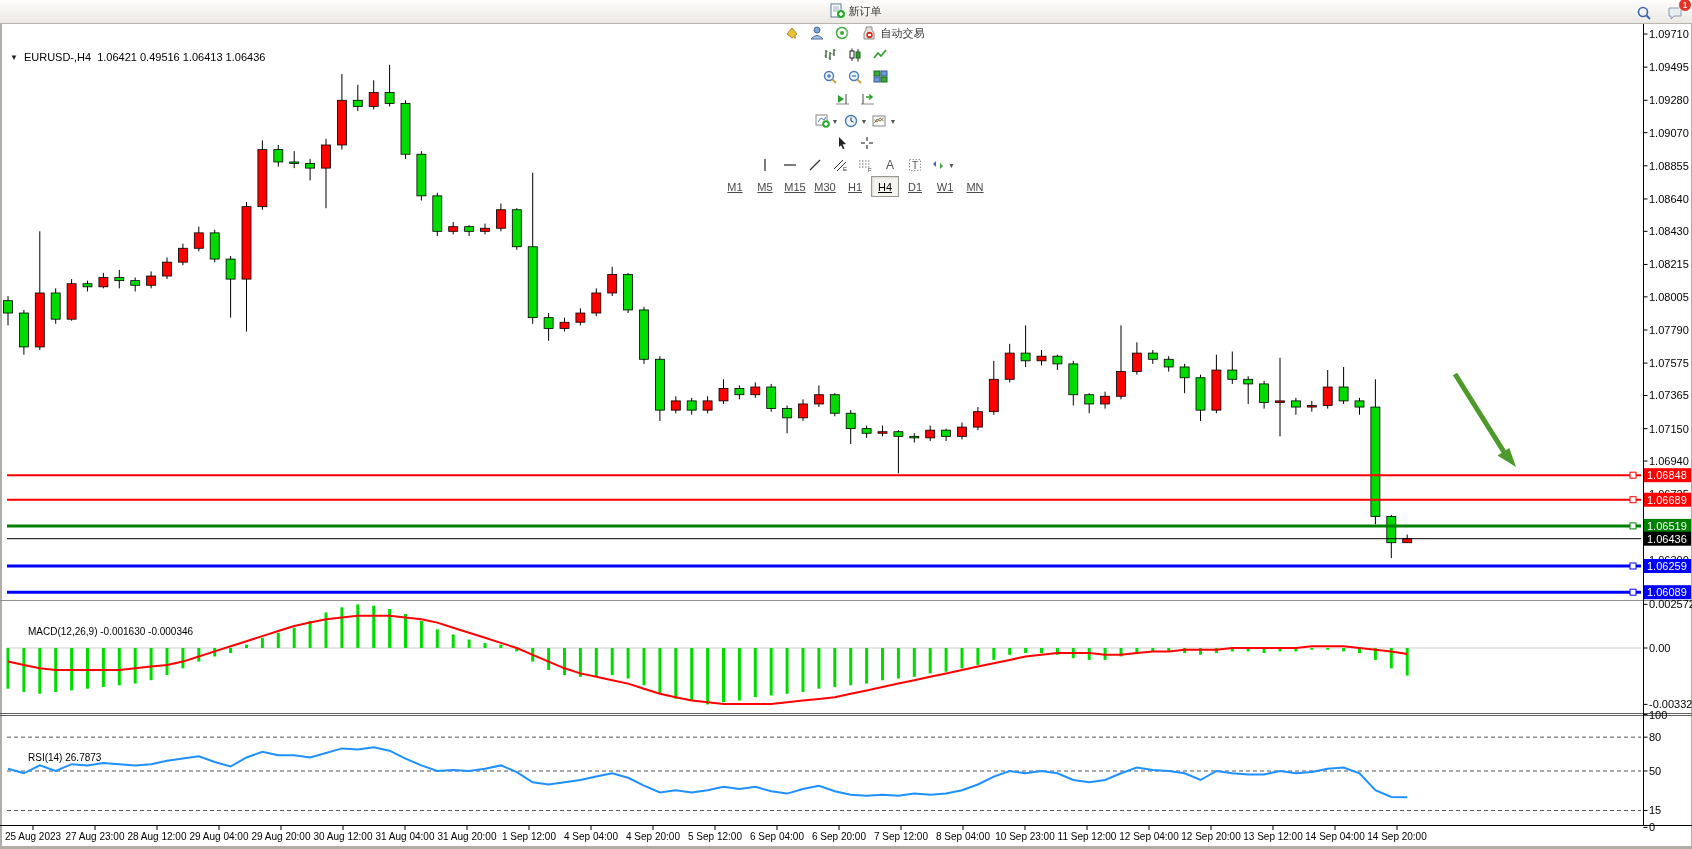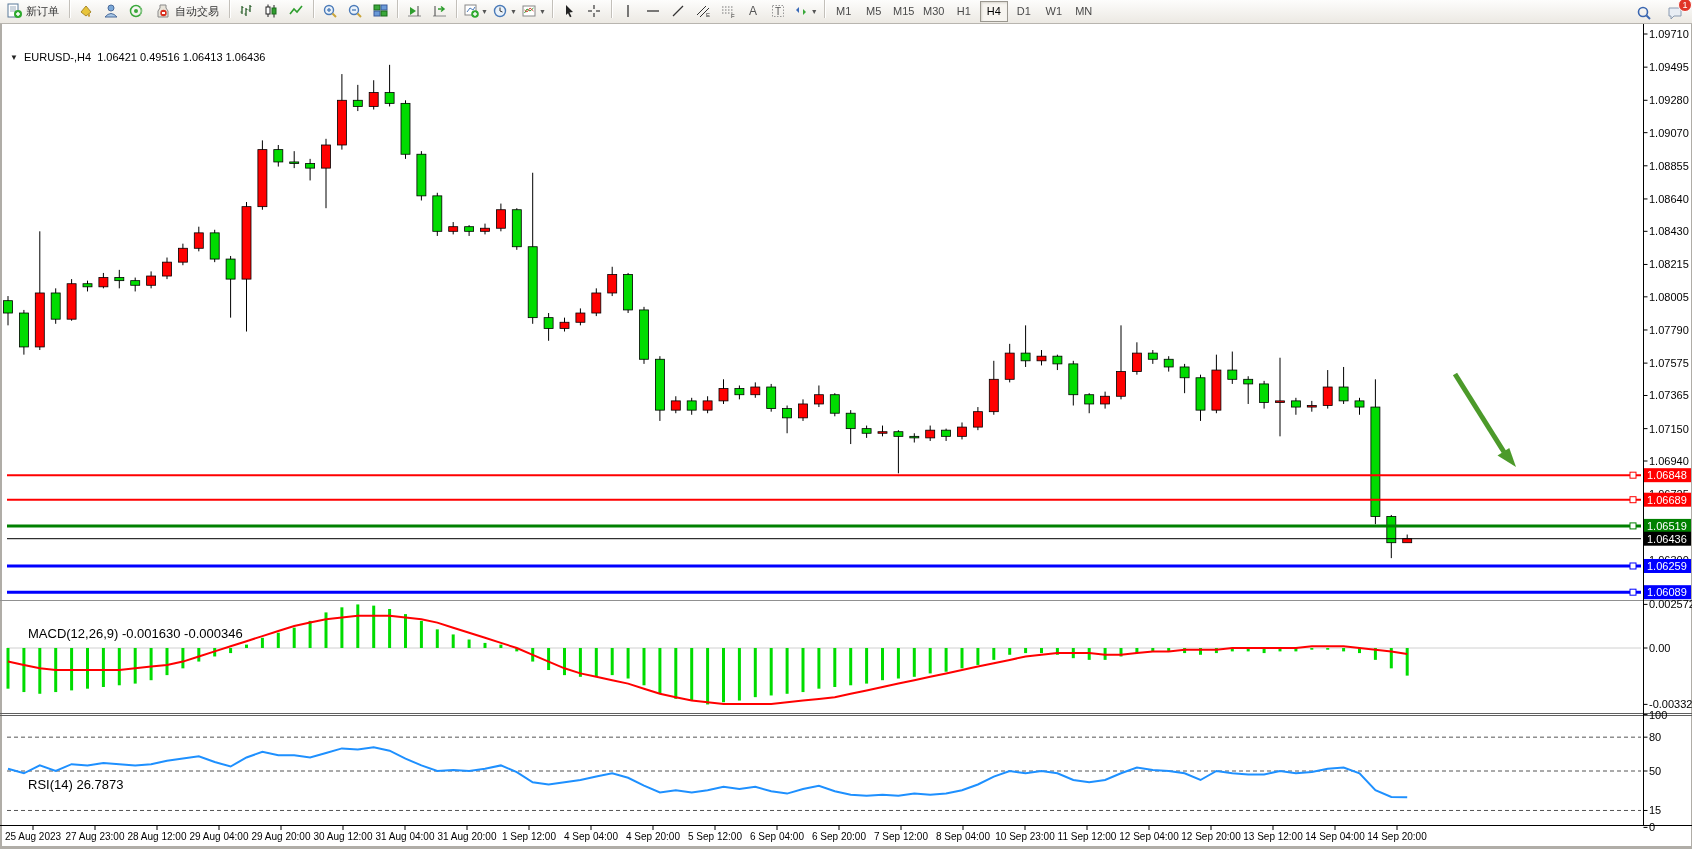--- a/index.html
+++ b/index.html
@@ -1,41 +1,41 @@
 <!DOCTYPE html>
 <html><head>
 <meta charset="utf-8">
 <style>
   html,body{margin:0;padding:0;width:1692px;height:849px;overflow:hidden;
     font-family:"Liberation Sans",sans-serif;background:#f0efed;}
   
   .toolbar{position:absolute;top:0;left:0;width:1692px;height:24px;
     background:linear-gradient(#fdfdfc,#ece9e3);border-bottom:1px solid #b8b5af;
-    display:flex;padding-left:0;box-sizing:border-box;z-index:30;}
+    display:flex;align-items:center;padding-left:18px;box-sizing:border-box;z-index:30;flex-direction:column;}
   .tb-group{display:flex;align-items:center;height:22px;}
   .tb-sep{width:1px;height:18px;background:#c3c0ba;margin:0 4px;box-shadow:1px 0 0 #fff;}
   .tb-btn{display:flex;align-items:center;justify-content:center;min-width:21px;height:21px;
     border:1px solid transparent;border-radius:2px;margin:0 1px;cursor:default;font-size:11px;color:#333;}
   .tb-btn.labeled{padding:0 4px;gap:3px;}
   .tb-btn .car{font-size:7px;color:#555;margin-left:1px;}
   .tf-btn{min-width:26px;height:19px;display:flex;align-items:center;justify-content:center;
-    font-size:11px;color:#4a4a4a;border:1px solid transparent;margin:0 1px;}
+    font-size:11px;color:#4a4a4a;border:1px solid transparent;margin:0 1px;text-decoration:underline;}
   .tf-btn.active{background:#f7f5f0;border:1px solid #9a978f;box-shadow:inset 1px 1px 2px #d8d5ce;color:#000;}
   .tb-right{position:absolute;right:4px;top:1px;display:flex;align-items:center;gap:6px;}
   .badge{position:absolute;top:-4px;right:-6px;background:#e03428;color:#fff;font-size:9px;
     border-radius:7px;min-width:12px;height:12px;line-height:12px;text-align:center;border:1px solid #fff;}
   .icon16{width:17px;height:16px;display:block;}
   
   .chart-window{position:absolute;top:24px;left:0;width:1692px;height:825px;background:#fff;
     border-left:2px solid #b0ada7;border-right:1px solid #b0ada7;border-bottom:2px solid #b0ada7;box-sizing:border-box;}
   #plot{position:absolute;top:0;left:0;z-index:5;}
   .chart-title{position:absolute;top:27px;left:8px;z-index:10;font-size:11px;color:#000;
     display:flex;align-items:center;gap:6px;}
   .chart-title .tri{font-size:8px;color:#222;}
-  .ind-label{position:absolute;z-index:10;font-size:13px;color:#000;padding-left:16px;}
+  .ind-label{position:absolute;z-index:10;font-size:10px;color:#000;padding-left:16px;}
 </style>
 </head>
 <body>
 
 <div class="toolbar">
   <div class="tb-group">
     <div class="tb-btn labeled">
       <svg class="icon16" viewBox="0 0 17 16">
           <rect x="2" y="1" width="10" height="13" fill="#fff" stroke="#5a7a9a"></rect>
           <line x1="4" y1="4" x2="10" y2="4" stroke="#9ab"></line>
@@ -282,21 +282,21 @@
   </div>
 </div>
 
 <div class="chart-window">
   <div class="chart-title">
     <span class="tri">▼</span>
     <span style="font-weight:normal">EURUSD-,H4</span>
     <span>1.06421 0.49516 1.06413 1.06436</span>
   </div>
   <div class="ind-label" style="left:10px;top:602px;">MACD(12,26,9) -0.001630 -0.000346</div>
-  <div class="ind-label" style="left:10px;top:753px;">RSI(14) 26.7873</div>
+  <div class="ind-label" style="left:10px;top:728px;">RSI(14) 26.7873</div>
 </div>
 
 <svg id="plot" width="1692" height="849">
     <g>
       <line x1="1643.5" y1="34" x2="1647.5" y2="34" stroke="#000"></line>
       <text x="1649" y="38" font-size="11" font-family="Liberation Sans, sans-serif" fill="#000">1.09710</text>
       <line x1="1643.5" y1="67.14320949591297" x2="1647.5" y2="67.14320949591297" stroke="#000"></line>
       <text x="1649" y="71.14320949591297" font-size="11" font-family="Liberation Sans, sans-serif" fill="#000">1.09495</text>
       <line x1="1643.5" y1="100.28641899182936" x2="1647.5" y2="100.28641899182936" stroke="#000"></line>
       <text x="1649" y="104.28641899182936" font-size="11" font-family="Liberation Sans, sans-serif" fill="#000">1.09280</text>

